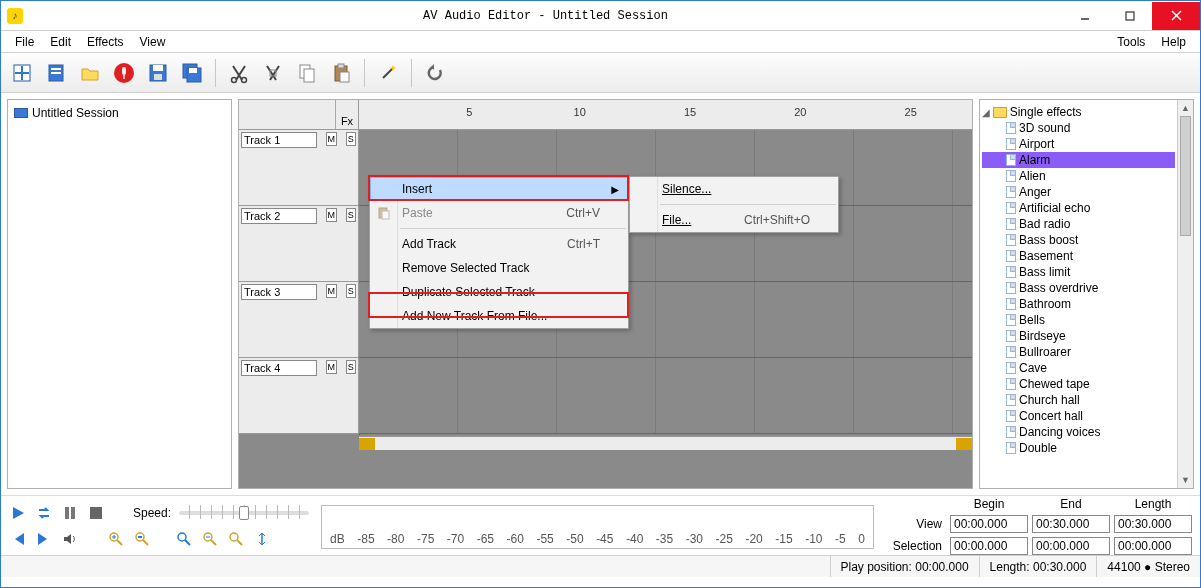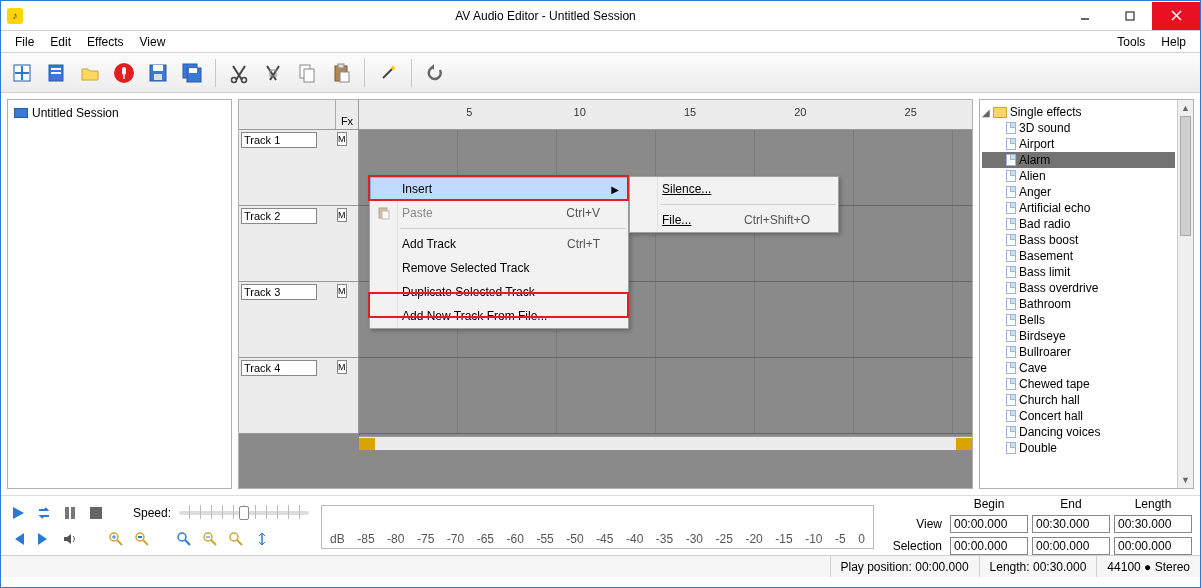--- a/index.html
+++ b/index.html
@@ -1,20 +1,20 @@
 <!DOCTYPE html>
 <html><head>
 <meta charset="utf-8">
 <style>
   * { box-sizing: border-box; margin: 0; padding: 0; font-family: "Segoe UI", Tahoma, sans-serif; font-size: 12px; }
   body { background: #fff; width: 1201px; height: 588px; overflow: hidden; border: 1px solid #2e7cd1; }
   
   .titlebar { height: 30px; background: #fff; display: flex; align-items: center; border-bottom: 1px solid #d0d0d0; }
   .titlebar-icon { width: 16px; height: 16px; background: #ffd400; border-radius: 3px; margin: 0 6px; display:inline-flex;align-items:center;justify-content:center;font-size:10px;color:#333; }
-  .titlebar-title { flex: 1; text-align: center; font-size: 12px; color: #000; }
+  .titlebar-title { flex: 1; text-align: center; font-size: 12px; color: #000; font-family: Liberation Mono, monospace; }
   .win-controls { display: flex; }
   .win-btn { width: 45px; height: 28px; display: flex; align-items: center; justify-content: center; font-size: 12px; color: #333; }
   .win-btn.close { background: #e81123; color: #fff; width: 48px; }
   
   .menubar { height: 22px; display: flex; align-items: center; border-bottom: 1px solid #d0d0d0; padding: 0 6px; justify-content: space-between; }
   .menubar-left, .menubar-right { display: flex; }
   .menu-item { padding: 2px 8px; font-size: 12px; cursor: default; }
   
   .toolbar { height: 40px; background: linear-gradient(#fdfdfd,#ececec); display: flex; align-items: center; padding: 0 6px; gap: 4px; border-bottom: 1px solid #cfcfcf; }
   .tb-btn { width: 30px; height: 30px; border: 1px solid transparent; border-radius: 3px; display: flex; align-items: center; justify-content: center; }
@@ -30,35 +30,35 @@
   .center-close { position: absolute; top: 3px; right: 6px; color: #c0392b; font-weight: bold; cursor: pointer; font-size:12px; }
   .ruler-row { display:flex; height: 30px; }
   .ruler-left { width: 120px; background: #ececec; border-right: 1px solid #999; border-bottom:1px solid #999; display:flex; }
   .fx-label-box { width: 23px; border-left:1px solid #aaa; display:flex;align-items:flex-end;justify-content:center;font-size:11px;padding-bottom:2px;background:#ececec; margin-left:auto;}
   .ruler-right { flex: 1; position: relative; background: #ececec; border-bottom:1px solid #999; }
   .ruler-mark { position: absolute; top: 6px; font-size: 11px; color: #333; transform: translateX(-50%); }
   
   .track-area { display: flex; height: 320px; }
   .track-left-col { width: 120px; }
   .track-right-col { flex: 1; position: relative; background: #8a8a8a; }
-  .track-head { height: 76px; background: #ececec; border-bottom: 1px solid #999; border-right:1px solid #999; padding: 2px; display:flex; align-items:flex-start; gap:20px; }
+  .track-head { height: 76px; background: #ececec; border-bottom: 1px solid #999; border-right:1px solid #999; padding: 2px; display:flex; align-items:flex-start; gap:9px; }
   .track-name-input { width: 76px; height: 16px; font-size: 11px; border: 1px solid #888; background: #fff; padding: 0 2px; }
   .ms-btn { width: 14px; height: 14px; border:1px solid #888; background:#fff; font-size:9px; display:inline-flex;align-items:center;justify-content:center; }
   .track-lane { height: 76px; border-bottom: 1px solid #666; background: #8a8a8a; position:relative; }
   .track-lane::before { content:""; position:absolute; inset:0; background: repeating-linear-gradient(to right, transparent 0, transparent 98px, rgba(0,0,0,0.11) 98px, rgba(0,0,0,0.11) 99px); }
   .red-cursor { position:absolute; left:0; top:0; bottom:0; border-left: 1px dashed #e02020; }
   
   .hruler-bottom { position:absolute; bottom:0; left:0; right:0; height:14px; background:#ececec; border-top:1px solid #999; }
   .yellow-handle { position:absolute; bottom:0; width:16px; height:12px; background:#d9a400; }
   
   .right-panel { width: 215px; border: 1px solid #b0b0b0; background: #fff; display: flex; }
   .tree { flex: 1; overflow-y: auto; padding: 4px 2px; }
   .tree-root { display:flex; align-items:center; gap:3px; padding:1px 0; }
   .tree-item { display:flex; align-items:center; gap:3px; padding:1px 0 1px 24px; font-size:12px; white-space:nowrap;}
-  .tree-item.selected { background: #737373; }
+  .tree-item.selected { background: #8b5cf6; }
   .folder-icon { width:14px; height:11px; background:#ffd95e; border:1px solid #caa532; }
   .page-icon { width:10px; height:12px; background:#fff; border:1px solid #9bb5d4; position:relative; flex-shrink:0; }
   .page-icon::after { content:""; position:absolute; top:0;right:0;width:4px;height:4px;background:#d0ddf0;border-left:1px solid #9bb5d4;border-bottom:1px solid #9bb5d4; }
   .scrollbar-v { width:16px; background:#efefef; border-left:1px solid #ccc; position:relative; }
   .scroll-thumb { position:absolute; top:16px; left:2px; right:2px; height:120px; background:#cfcfcf; border:1px solid #aaa; }
   .scroll-arrow { position:absolute; left:0; right:0; height:16px; display:flex;align-items:center;justify-content:center;font-size:9px;color:#666;background:#efefef; }
   
   .context-menu { position: absolute; background: #f2f2f2; border: 1px solid #a0a0a0; box-shadow: 2px 2px 4px rgba(0,0,0,0.25); z-index:100; }
   .cm-iconcol { position:absolute; left:0; top:0; bottom:0; width:28px; background:#f2f2f2; border-right:1px solid #e0e0e0; }
   .cm-item { position:relative; height: 24px; display:flex; align-items:center; padding: 0 30px 0 32px; font-size:12px; }

